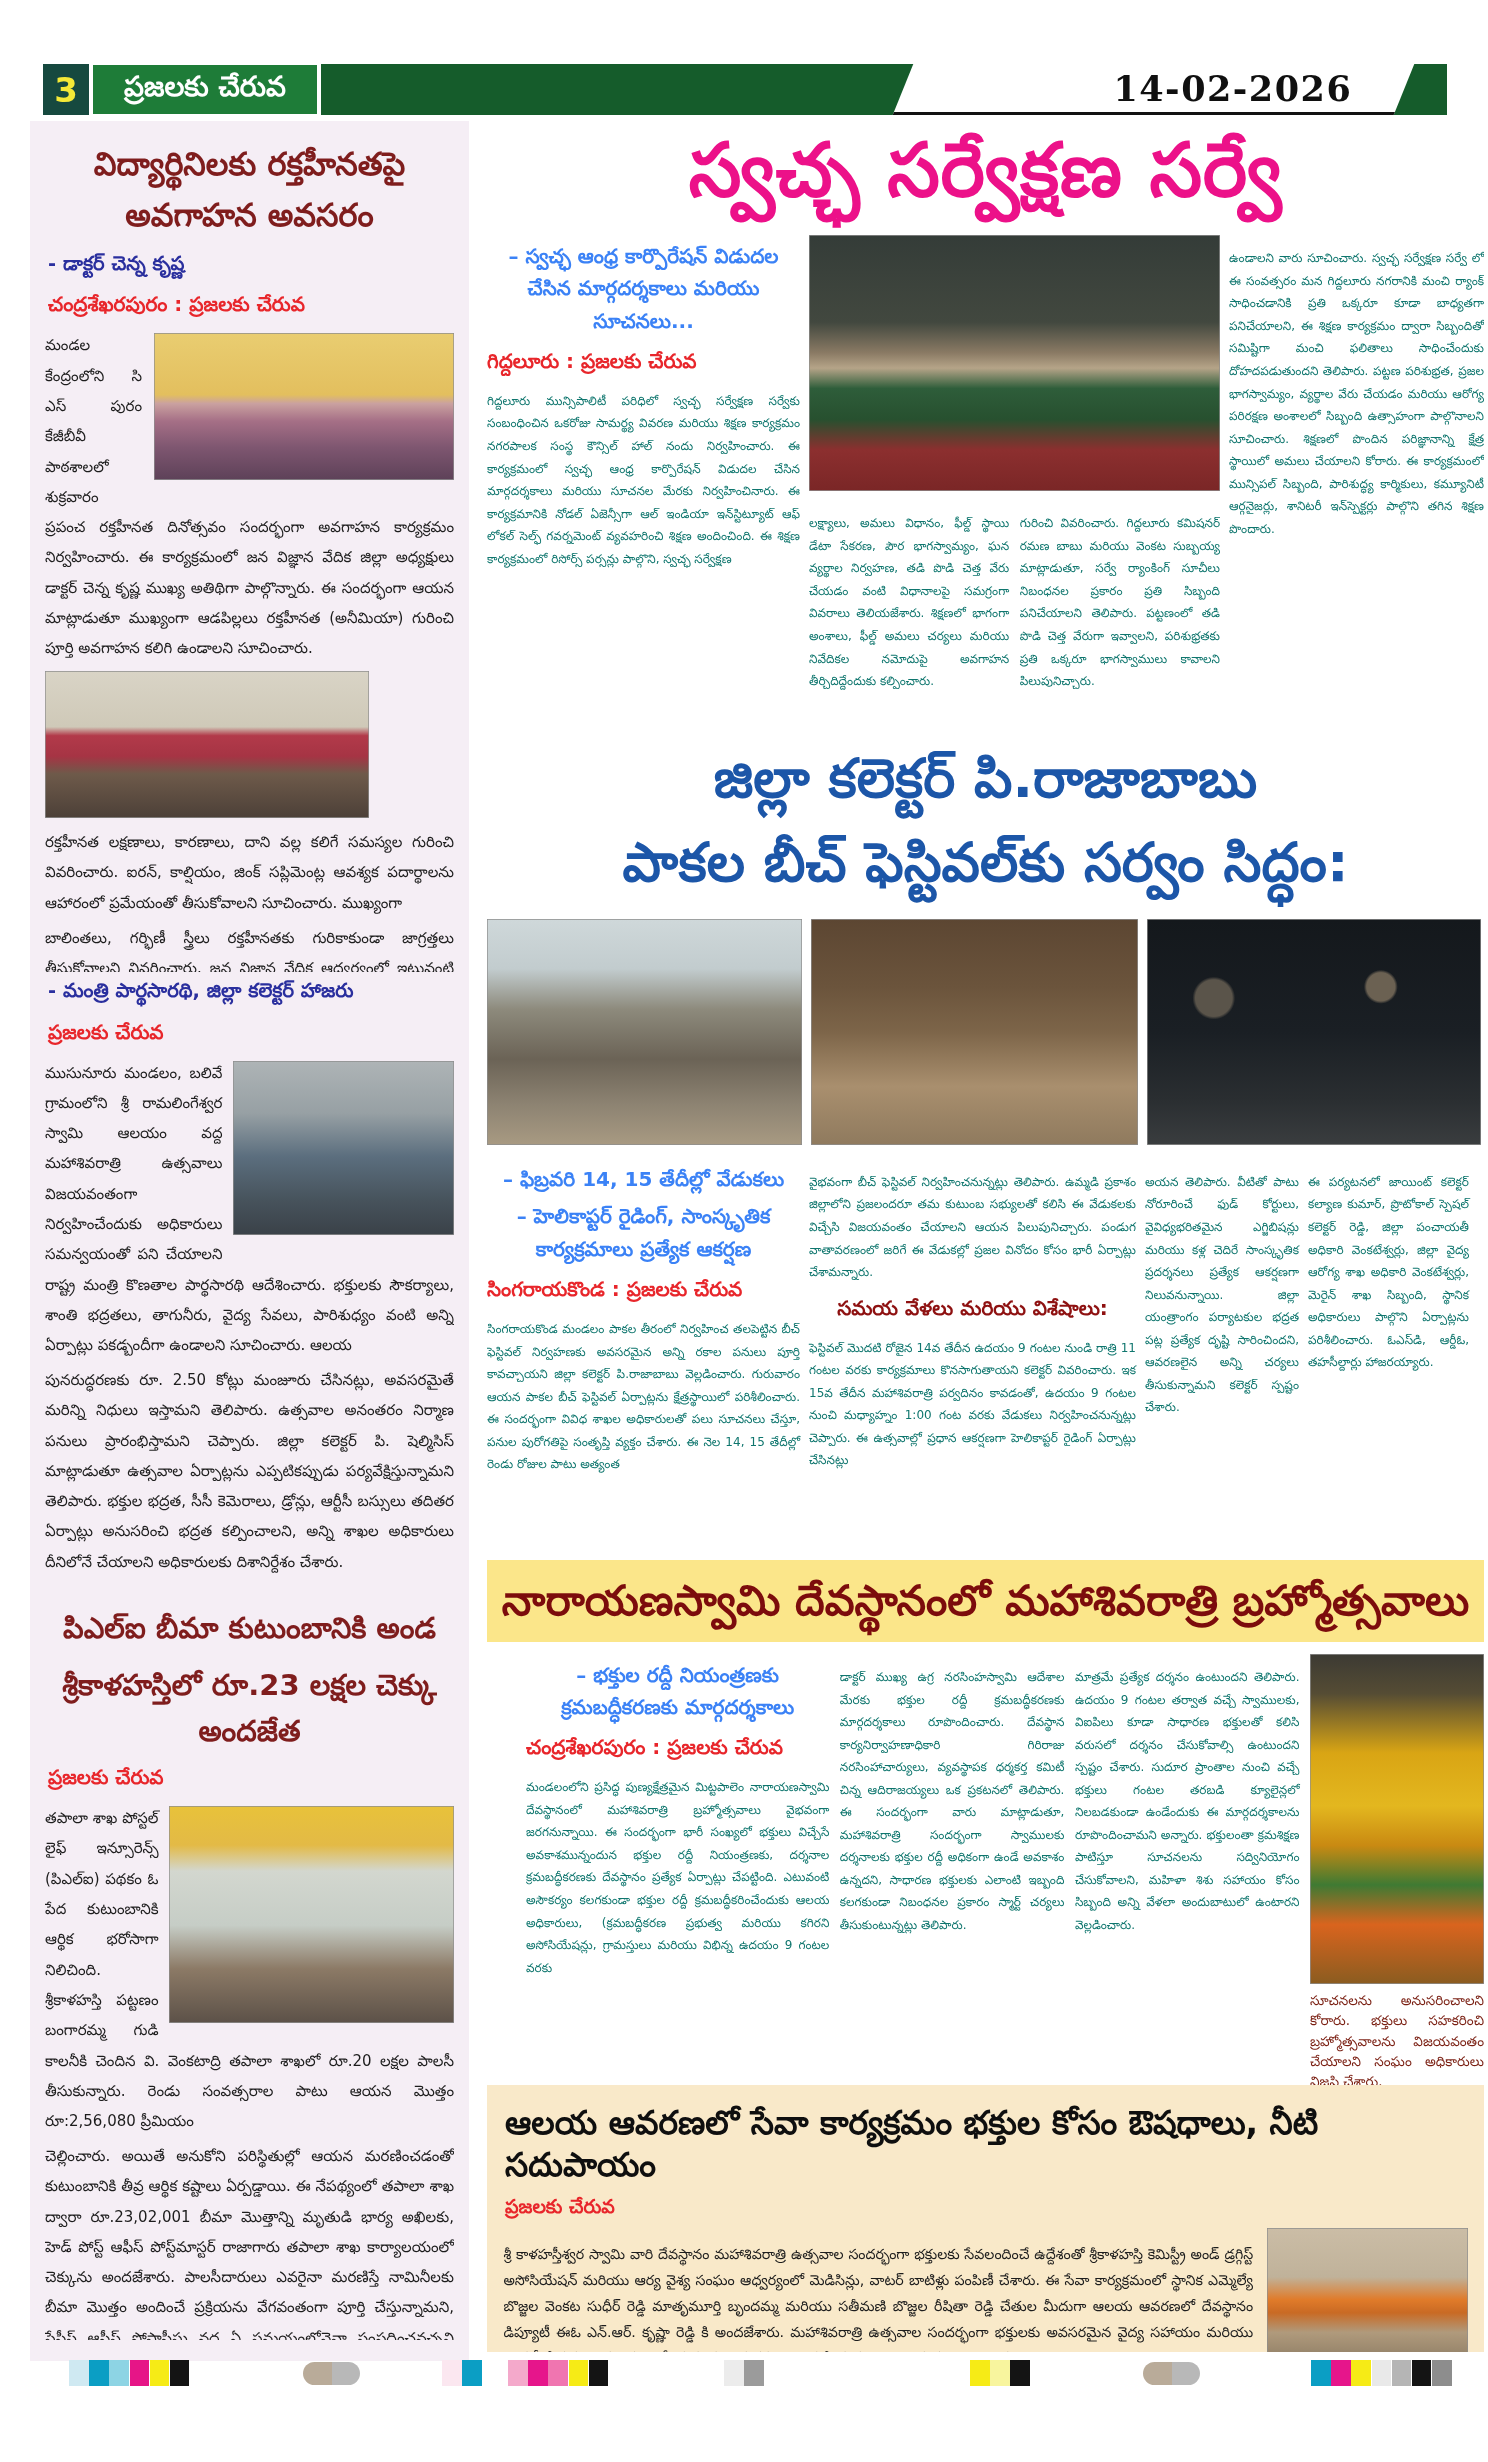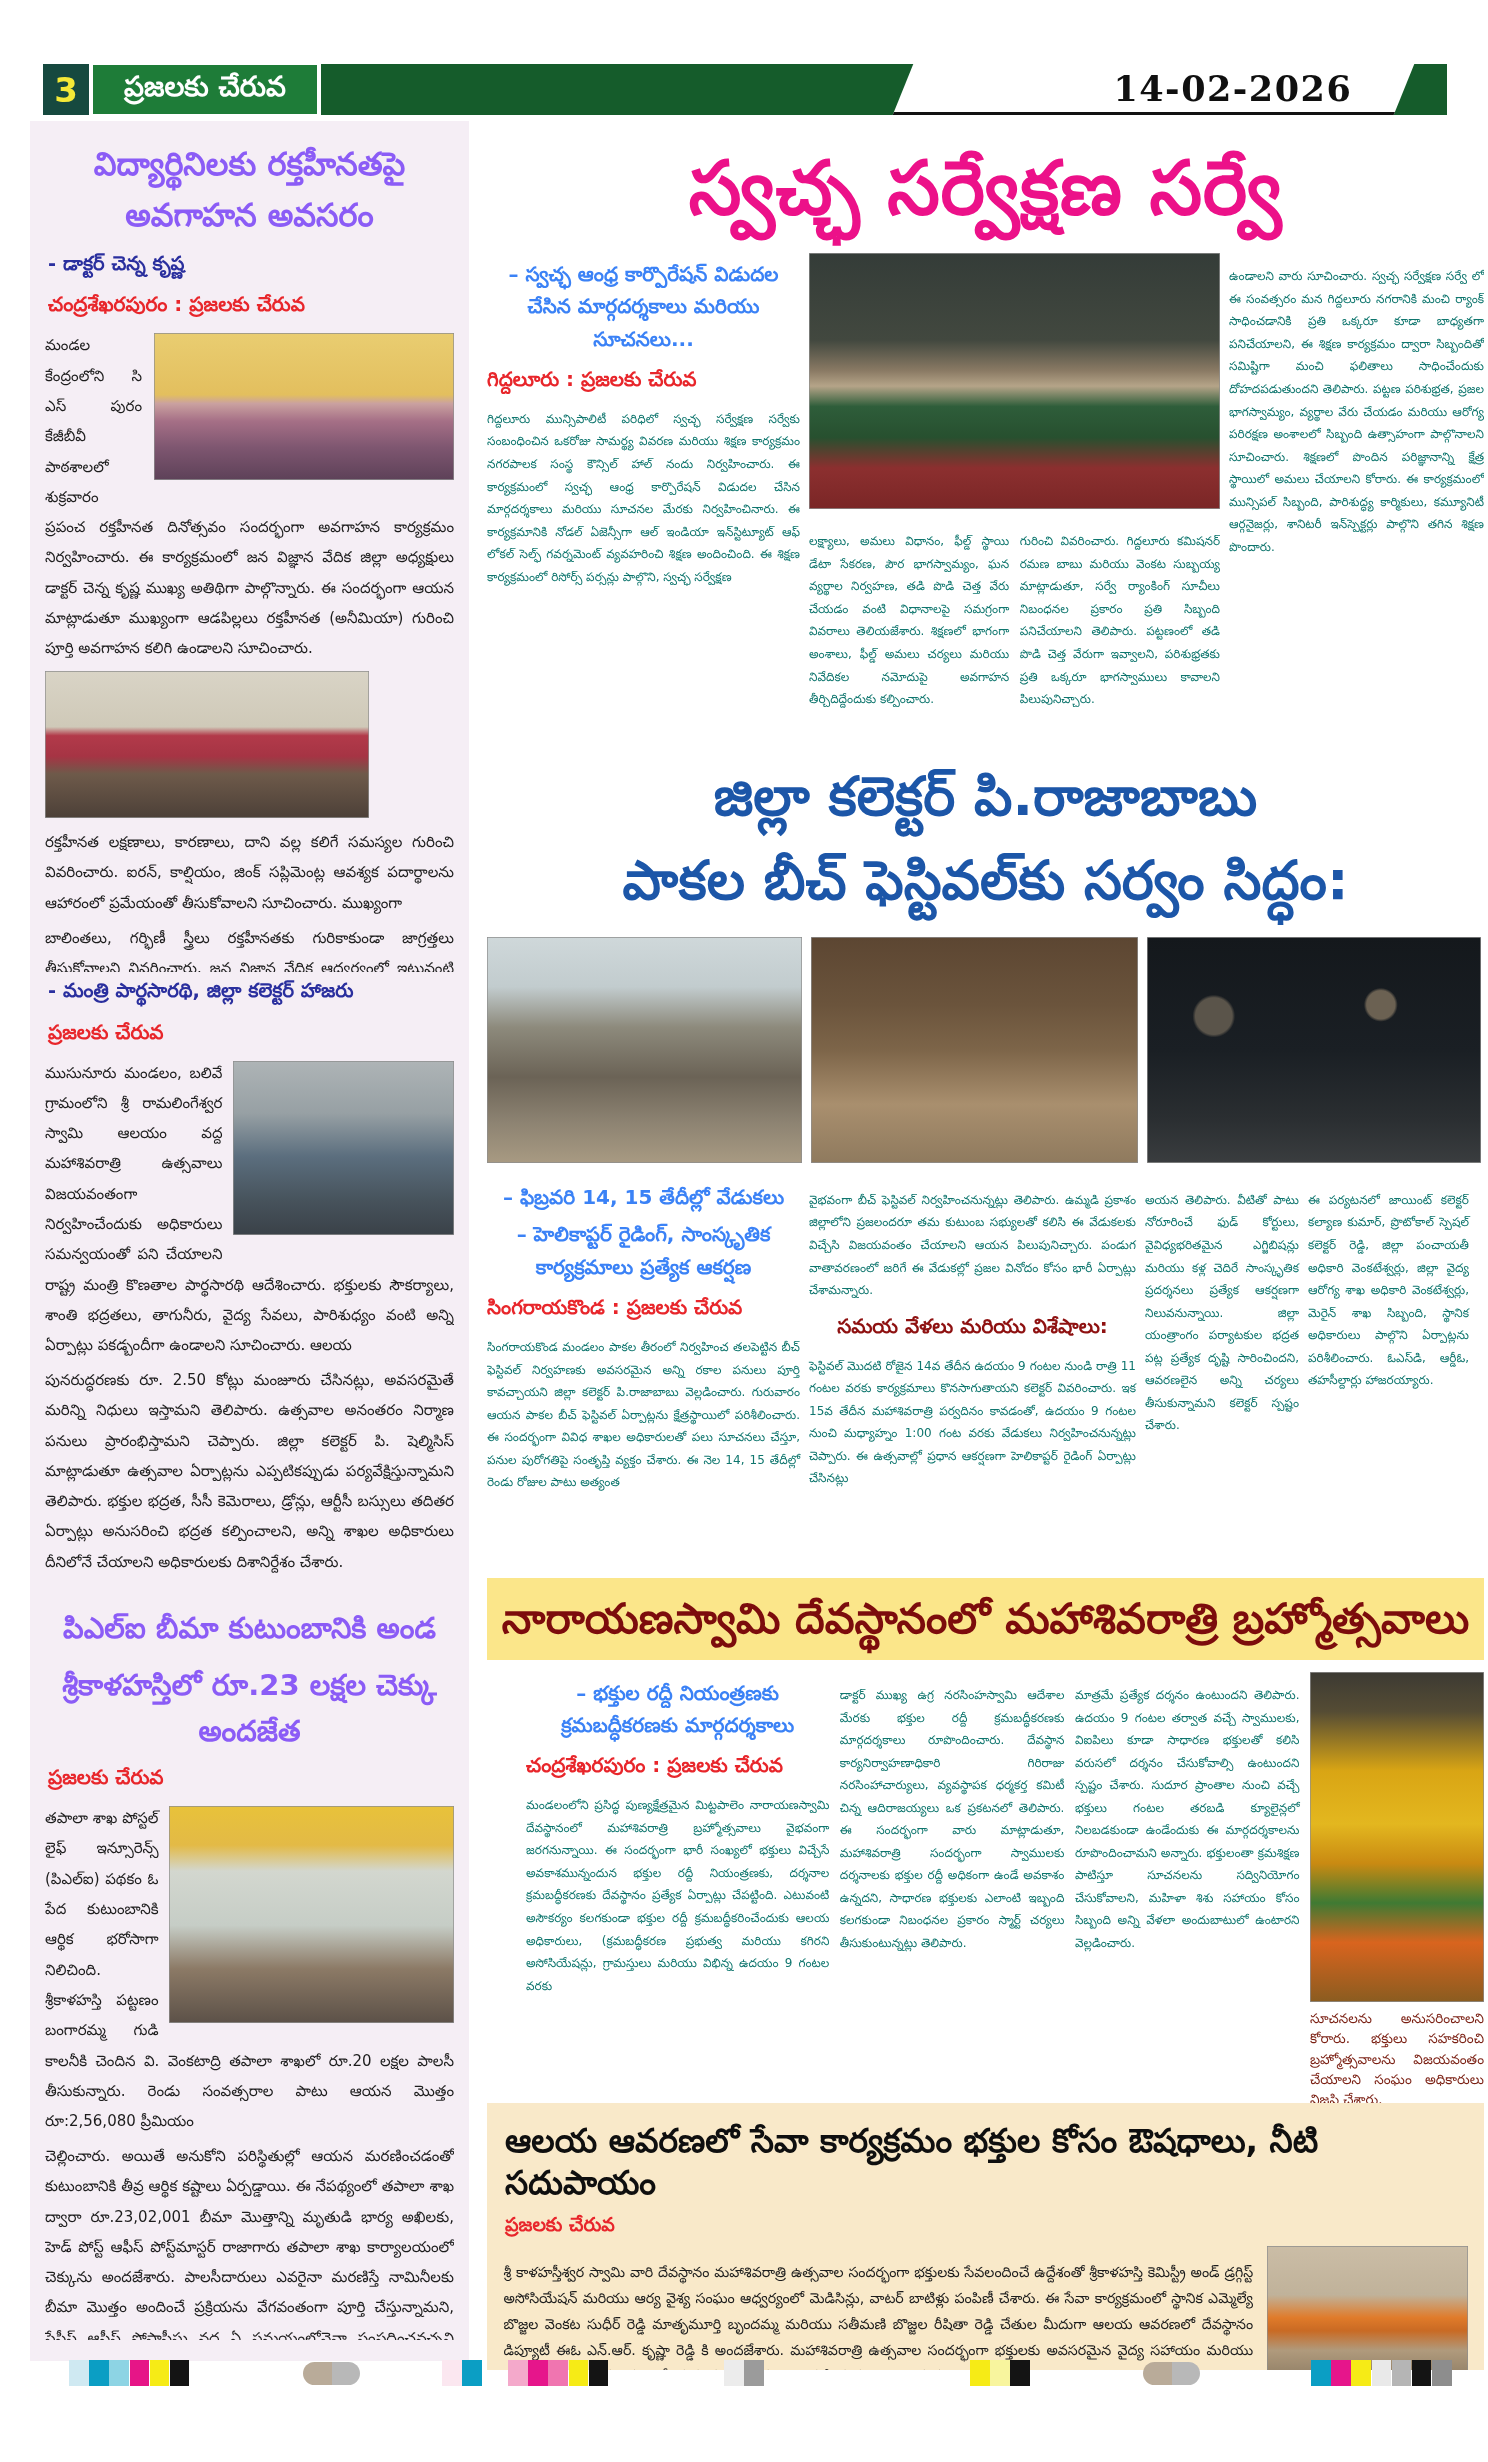--- a/index.html
+++ b/index.html
@@ -16,38 +16,38 @@
       transform:skewX(-22deg);border-bottom:3px solid #111;display:flex;align-items:center;justify-content:flex-end;}
   .date-text{transform:skewX(22deg);font-family:"DejaVu Serif",serif;font-weight:bold;font-size:35px;color:#101010;
       letter-spacing:1.5px;padding-right:52px;}
   
   .leftcol{position:absolute;left:30px;top:121px;width:439px;height:2240px;background:#f5eef5;
       box-sizing:border-box;padding:10.5px 15px;overflow:hidden;}
   .art{overflow:hidden;}
   .artL1{height:840px;}
   .artL2{height:626px;}
   .artL3{height:742px;}
-  .hL{font-size:32px;font-weight:bold;line-height:1.6;text-align:center;color:#8b5cf6;margin:7.5px 0 10.5px 0;}
+  .hL{font-size:32px;font-weight:bold;line-height:1.6;text-align:center;color:#7f1d1d;margin:7.5px 0 10.5px 0;}
   .hL3{font-size:29px;}
   .byline{color:#2a2f9e;font-size:19.5px;font-weight:bold;margin:7.5px 0 13.5px 3px;}
   .dateline{color:#e8262b;font-size:20px;font-weight:bold;margin:4.5px 0 9px 3px;}
   .bodyL{font-size:15px;line-height:2.02;text-align:justify;color:#1d1d1d;}
   .bodyL p{margin:0 0 4.5px 0;}
   
   .ph{box-shadow:inset 0 0 0 0.7px #8f8f8f;}
   .ph-a1{float:right;width:300px;height:147px;margin:3px 0 7.5px 12px;
      background:linear-gradient(180deg,#e9cd71 0%,#e3bf5e 42%,#caa1a0 48%,#a56f86 60%,#7e5670 78%,#5d4158 100%);}
   .ph-a2{width:324px;height:147px;margin:7.5px 0 9px 0;
      background:linear-gradient(180deg,#d9d4c6 0%,#cfc9b8 38%,#b23a4a 44%,#a63444 58%,#6e5a4a 70%,#4c4038 100%);}
   .ph-l2{float:right;width:221px;height:174px;margin:3px 0 6px 10.5px;
      background:linear-gradient(180deg,#aeb4b6 0%,#97a0a4 30%,#5b6e7e 55%,#47535c 80%,#3a4148 100%);}
   .ph-l3{float:right;width:285px;height:217px;margin:3px 0 6px 10.5px;
      background:linear-gradient(180deg,#e8c23a 0%,#e3ba46 18%,#d3d7cf 30%,#c6cdc6 55%,#8c7a66 75%,#5c5148 100%);}
   
-  .main{position:absolute;left:487px;top:134px;width:997px;}
+  .main{position:absolute;left:487px;top:116px;width:997px;}
   .m1{height:621px;overflow:hidden;}
   .h-swachh{font-size:75px;font-weight:bold;color:#ec1189;text-align:center;line-height:1.45;letter-spacing:0.7px;}
   .m1grid{display:flex;gap:9px;margin-top:10.5px;}
   .m1A{width:313px;}
   .m1mid{width:411px;}
   .m1D{width:255px;}
   .subhead-blue{color:#3b82f6;font-size:20px;font-weight:bold;line-height:1.62;text-align:center;margin:4.5px 0 12px 0;}
   .dl-main{color:#e8262b;font-size:20px;font-weight:bold;margin:6px 0 7.5px 0;}
   .bodyM{font-size:12px;line-height:1.88;text-align:justify;color:#0f766e;}
   .ph-swachh{width:411px;height:256px;

